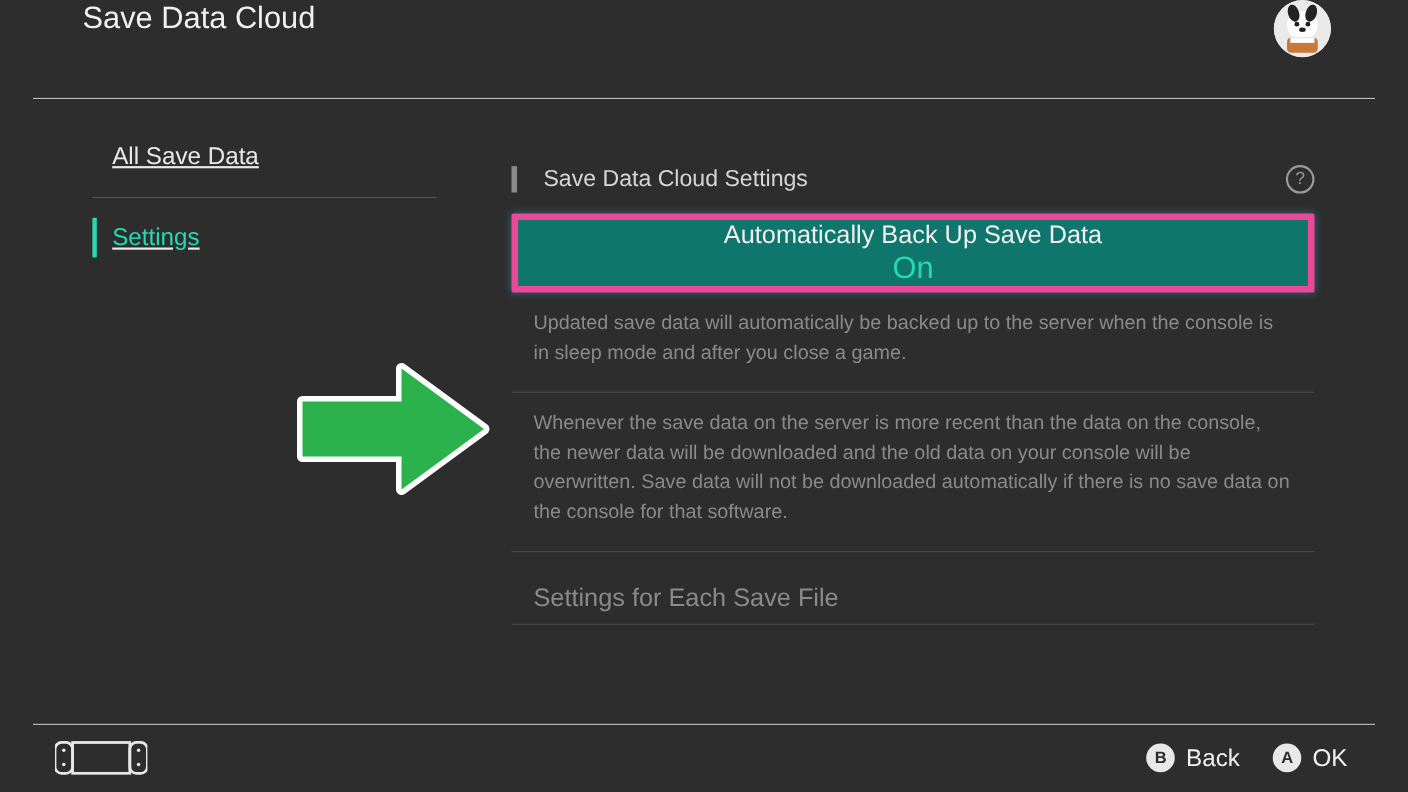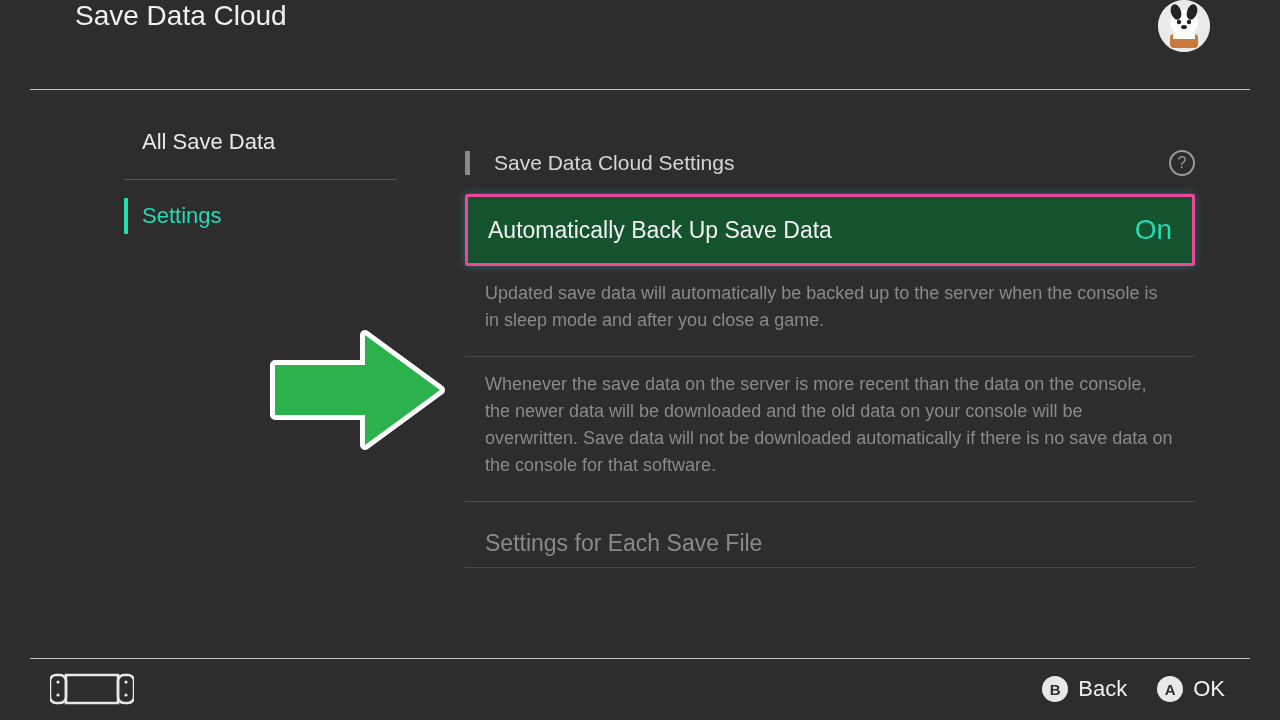--- a/index.html
+++ b/index.html
@@ -43,22 +43,23 @@
 
   
   .main {
     display: flex;
     height: calc(100% - 90px - 62px);
     padding-top: 20px;
   }
 
   .sidebar {
     width: 405px;
-    padding-left: 112px;
+    padding-left: 72px;
     padding-right: 8px;
+    text-decoration: underline;
   }
   .side-item {
     font-size: 22px;
     color: #e8e8e8;
     padding: 18px 24px 18px 30px;
     line-height: 1.3;
     position: relative;
     cursor: pointer;
   }
   .side-sep {
@@ -115,24 +116,25 @@
   .setting-row {
     height: 72px;
     display: flex;
     align-items: center;
     justify-content: space-between;
     padding: 0 20px;
     font-size: 23px;
     cursor: pointer;
   }
   .setting-row.selected {
-    background: #14532d;
-    border: 3px solid #ec4899;
+    background: #0f766e;
+    border: 6px solid #ec4899;
     border-radius: 2px;
     box-shadow: 0 0 8px rgba(71,176,212,0.4);
+    flex-direction: column;
   }
   .setting-row .label { color: #f0f0f0; }
   .setting-row .value-on { color: #26d9b3; font-size: 28px; }
   .setting-row .value-off { color: #8a8a8a; font-size: 22px; }
 
   .setting-desc {
     font-size: 18px;
     color: #8a8a8a;
     line-height: 1.5;
     padding: 14px 20px 22px 20px;

